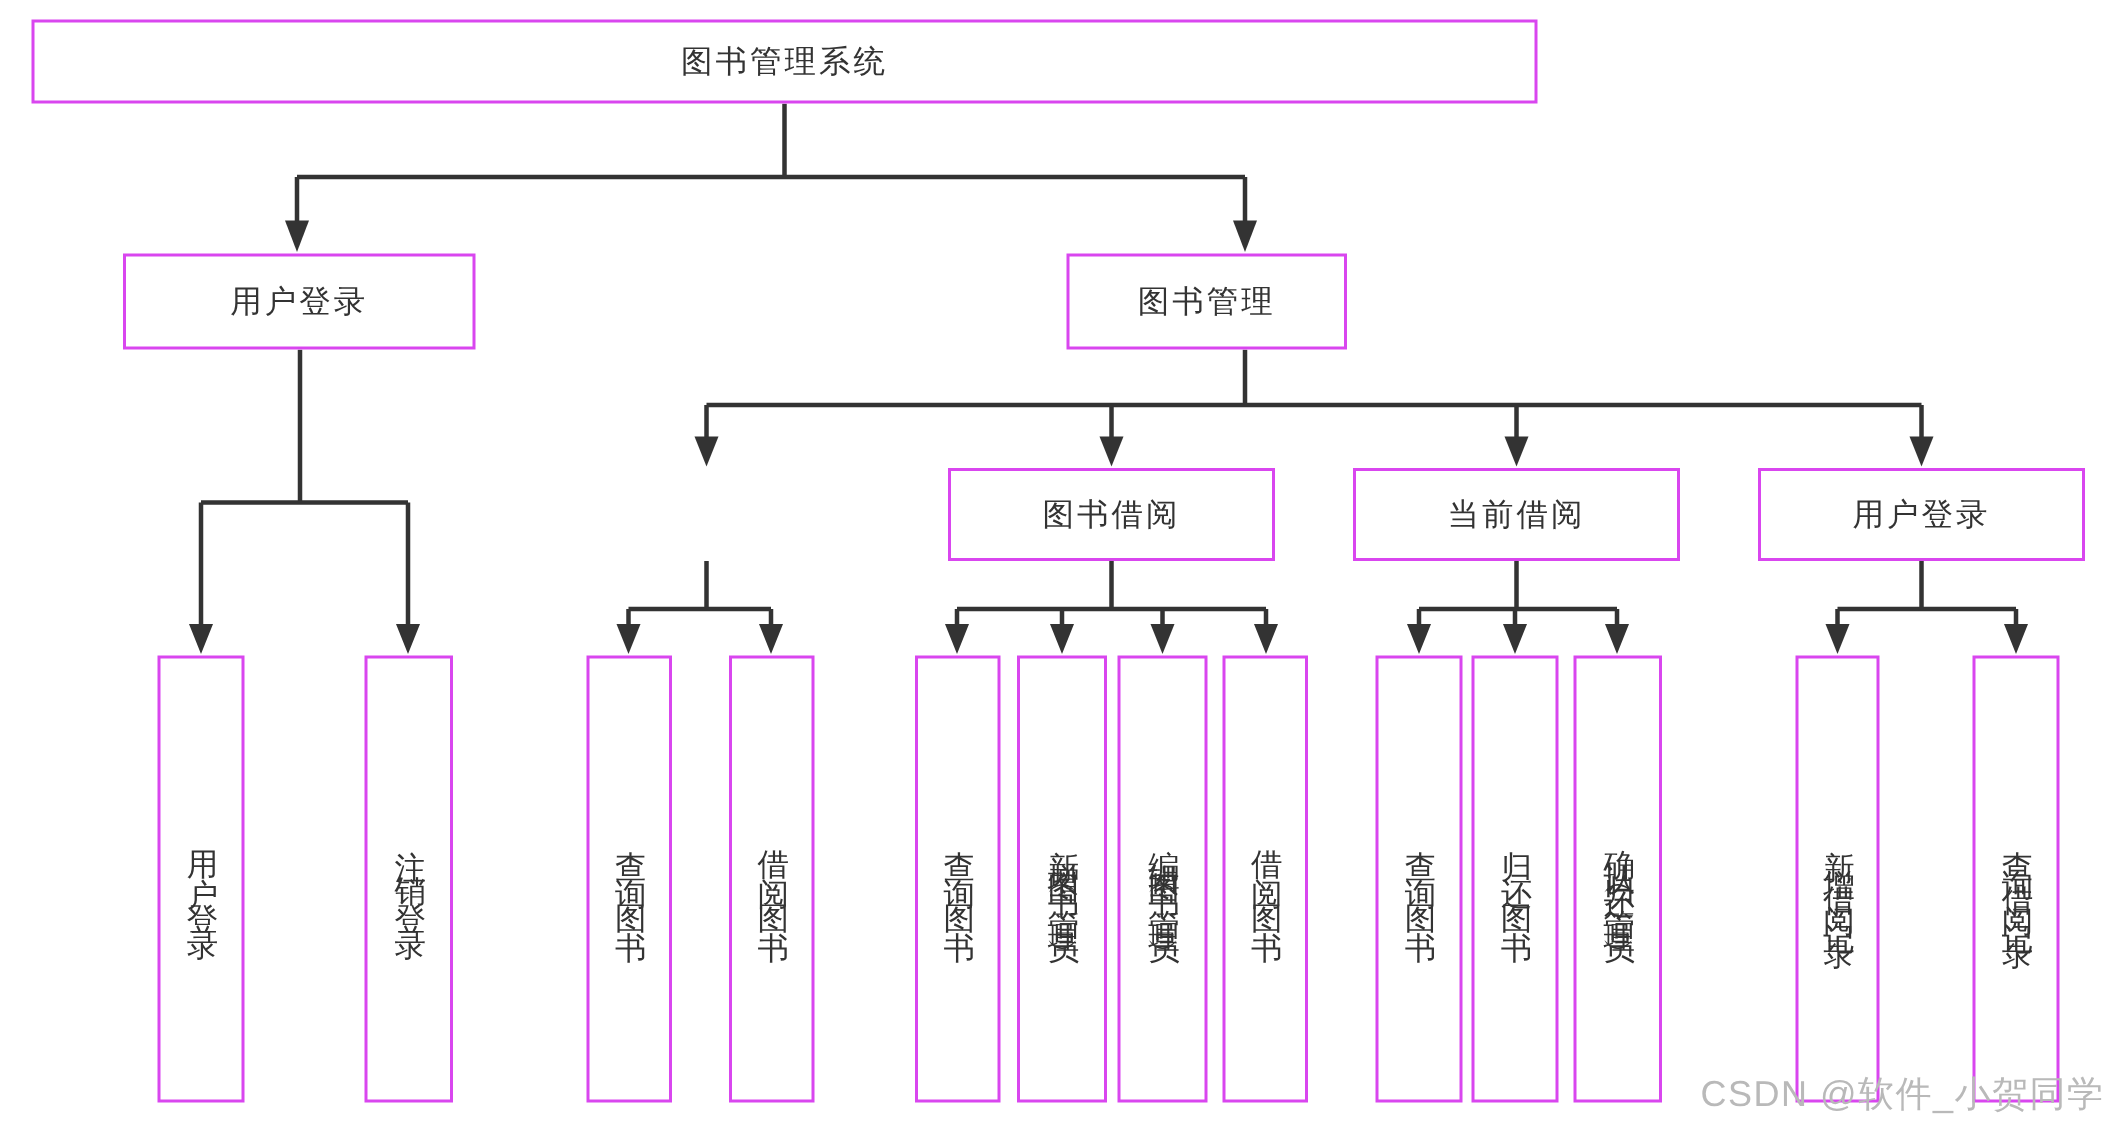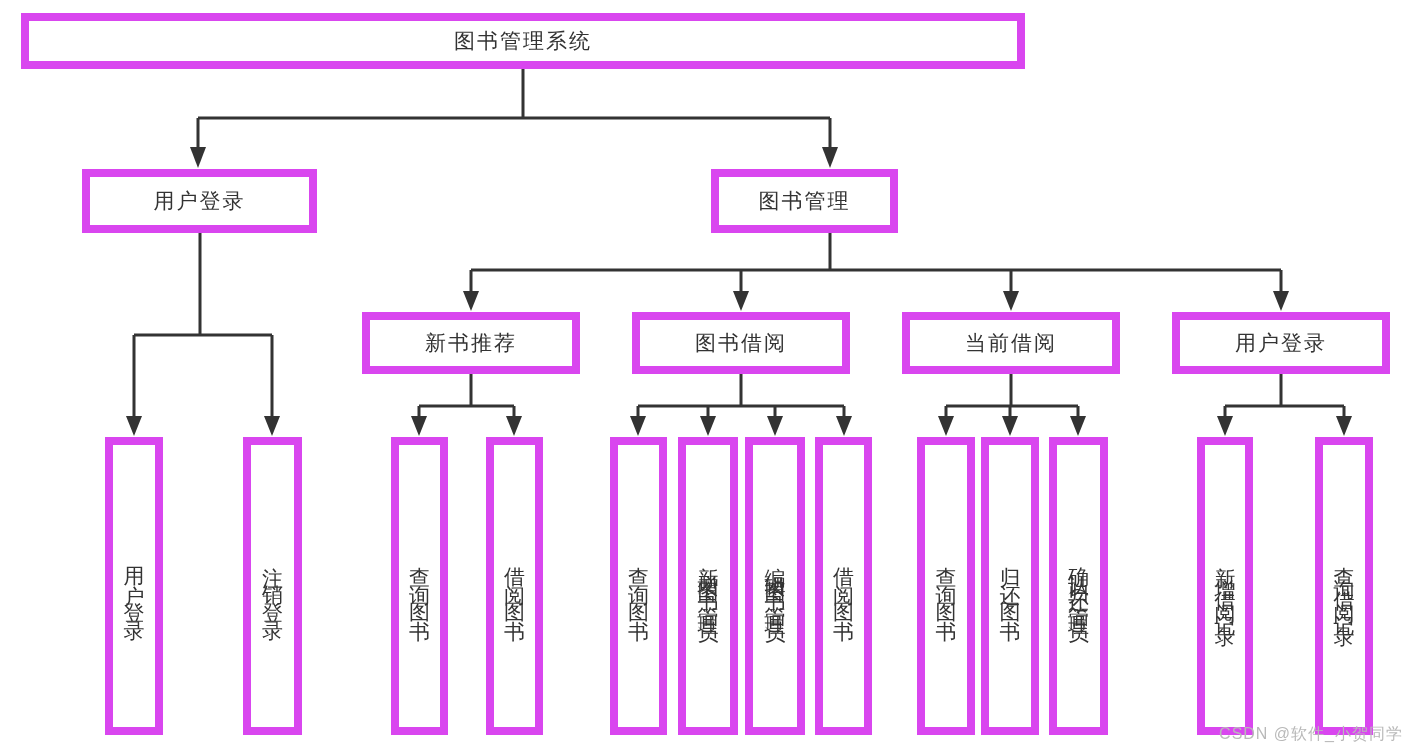--- a/index.html
+++ b/index.html
@@ -8,21 +8,21 @@
     width:1405px;height:747px;
     background:#ffffff;
     font-family:"Liberation Sans", sans-serif;
     overflow:hidden;
   }
   .wires{position:absolute;left:0;top:0;z-index:0;}
   .node{
     position:absolute;
     box-sizing:border-box;
     background:#ffffff;
-    border:8px solid #d946ef;
+    border:2px solid #d946ef;
     display:flex;align-items:center;justify-content:center;
     z-index:1;
     color:#333333;
   }
   .h-label{
     font-size:21px;
     letter-spacing:2px;
     color:#333333;
     white-space:nowrap;
   }
@@ -32,21 +32,21 @@
     letter-spacing:18px;
     color:#333333;
     white-space:nowrap;
   }
   .v-label.med{letter-spacing:12px;}
   .v-label.long{letter-spacing:8px;}
   .watermark{
     position:absolute;
     right:2px;bottom:2px;
     z-index:3;
-    font-size:16px;
+    font-size:24px;
     color:#b9b9b9;
     letter-spacing:1px;
     white-space:nowrap;
   }
 </style>
 </head>
 <body>
 
 <div class="stage">
 
@@ -97,23 +97,20 @@
     <span class="h-label">图书管理系统</span>
   </div>
 
   <div class="node" style="left:82px;top:169px;width:235px;height:64px">
     <span class="h-label">用户登录</span>
   </div>
   <div class="node" style="left:711px;top:169px;width:187px;height:64px">
     <span class="h-label">图书管理</span>
   </div>
 
-  <div class="node" style="left:362px;top:312px;width:218px;height:62px">
-    <span class="h-label">新书推荐</span>
-  </div>
   <div class="node" style="left:632px;top:312px;width:218px;height:62px">
     <span class="h-label">图书借阅</span>
   </div>
   <div class="node" style="left:902px;top:312px;width:218px;height:62px">
     <span class="h-label">当前借阅</span>
   </div>
   <div class="node" style="left:1172px;top:312px;width:218px;height:62px">
     <span class="h-label">用户登录</span>
   </div>
 

